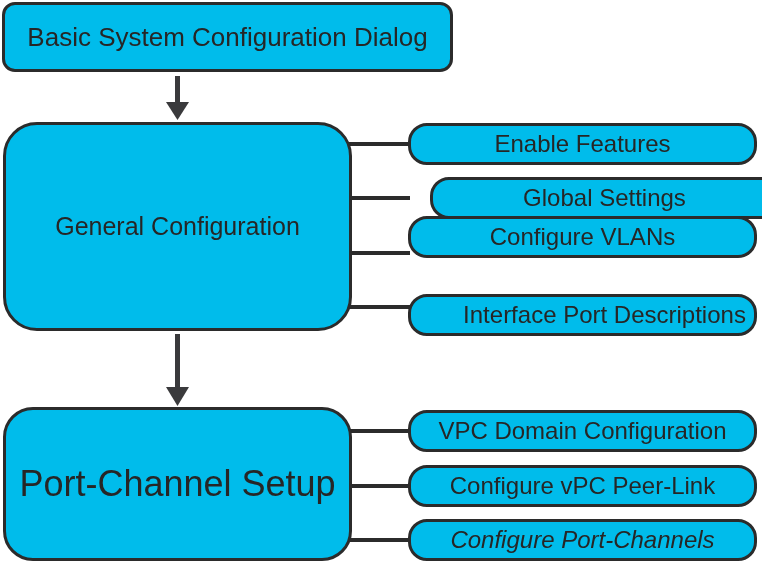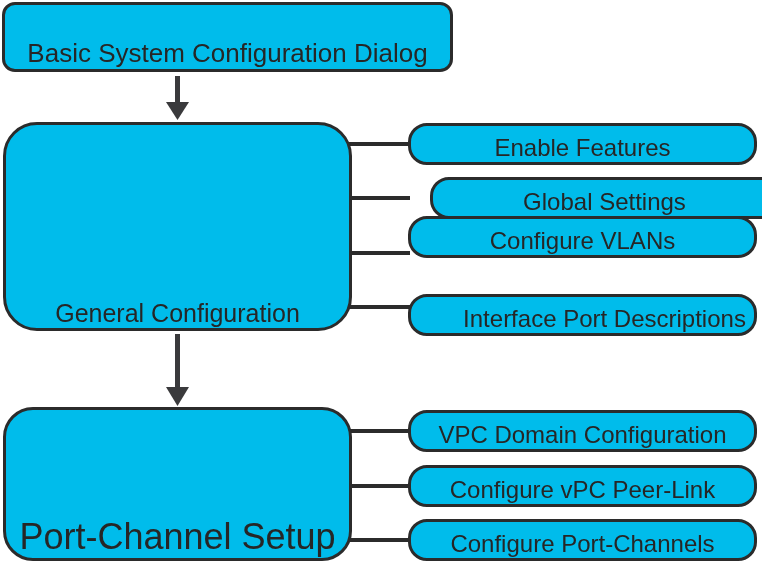--- a/index.html
+++ b/index.html
@@ -20,21 +20,21 @@
     width: 762px;
     height: 570px;
     background: var(--background);
     overflow: hidden;
   }
   .node {
     position: absolute;
     background: var(--node-fill);
     border: 3px solid var(--node-border);
     display: flex;
-    align-items: flex-end;
+    align-items: center;
     justify-content: center;
     text-align: center;
     color: var(--text);
   }
   .node-root {
     left: 2px; top: 2px; width: 451px; height: 70px;
     border-radius: 13px;
     font-size: 26px;
   }
   .node-stage-0 {
@@ -51,21 +51,21 @@
     left: 408px; width: 349px; height: 42px;
     border-radius: 19px;
     font-size: 24px;
   }
   .s0i0 { top: 123px; }
   .s0i1 { top: 177px; margin-left: 22px; }
   .s0i2 { top: 216px; }
   .s0i3 { top: 294px; padding-left: 44px; }
   .s1i0 { top: 410px; }
   .s1i1 { top: 465px; }
-  .s1i2 { top: 519px; }
+  .s1i2 { top: 519px; font-style: italic; }
   .connector-layer {
     position: absolute;
     left: 0; top: 0;
     width: 762px; height: 570px;
     pointer-events: none;
   }
   .connector-layer .shaft { stroke: var(--connector); stroke-width: 5; }
   .connector-layer .head  { fill: var(--connector); }
   .connector-layer .link  { stroke: var(--node-border); stroke-width: 4; }
 </style>

